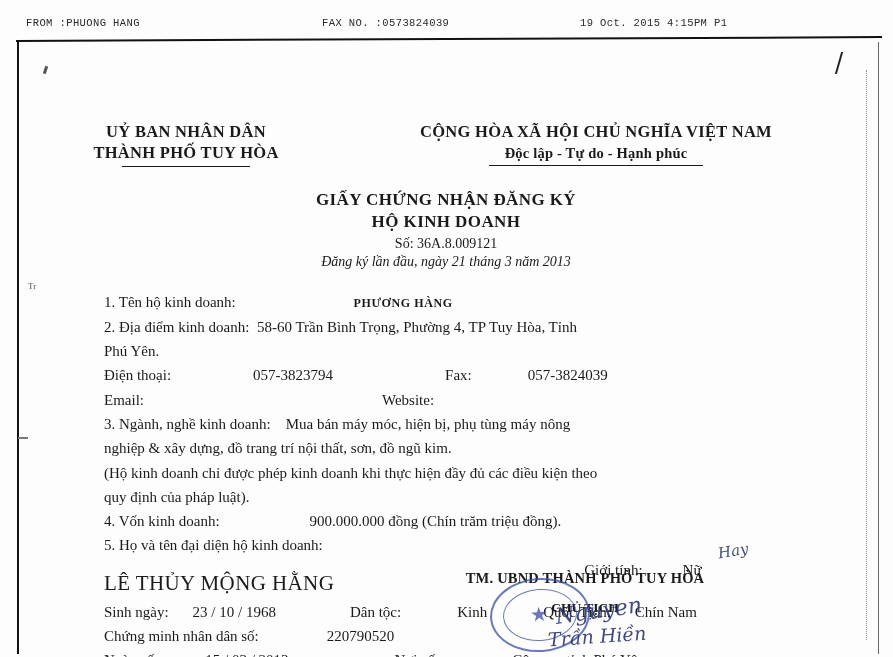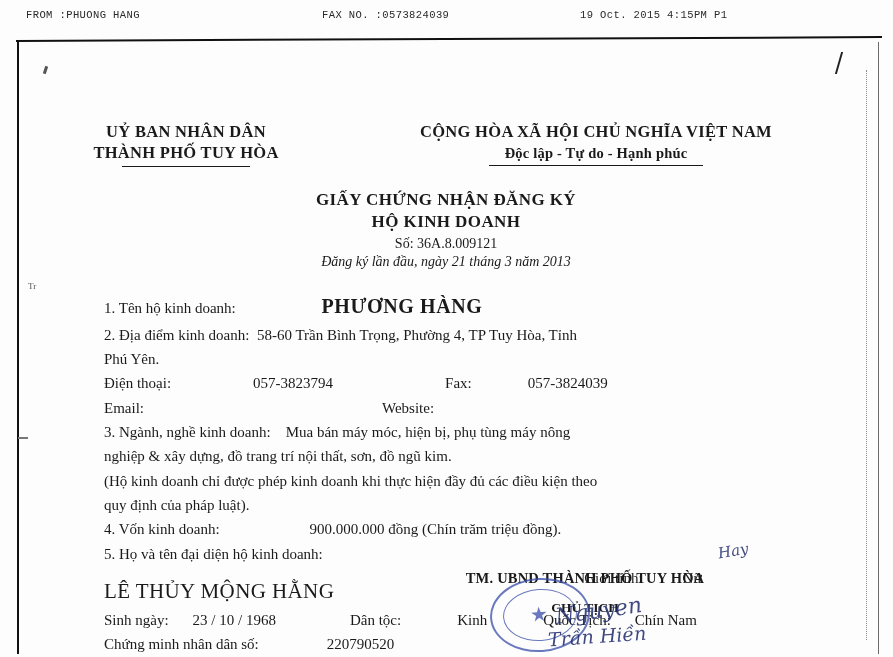--- a/index.html
+++ b/index.html
@@ -15,21 +15,21 @@
     position: relative;
     width: 893px;
     height: 657px;
     background: #fdfdfd;
     overflow: hidden;
   }
 
   
   .fax-header {
     position: absolute;
-    top: 0; left: 0;
+    top: 8px; left: 0;
     width: 893px;
     height: 30px;
     font-family: "Liberation Mono", monospace;
     font-size: 10.5px;
     letter-spacing: 0.4px;
     color: #2a2a2a;
   }
   .fax-header .fh {
     position: absolute;
     top: 9px;
@@ -154,23 +154,23 @@
     line-height: 1.62;
     padding-left: 68px;
     padding-right: 10px;
   }
   .line { position: relative; white-space: nowrap; }
   .lbl { }
   .val { }
   .center-name {
     display: inline-block;
     font-weight: bold;
-    font-size: 20px;
+    font-size: 12px;
     letter-spacing: 0.6px;
-    margin-left: 82px;
+    margin-left: 114px;
   }
 
   .row { display: flex; }
   .row > div { white-space: nowrap; }
   .sp-a { width: 56px; }
   .sp-b { width: 40px; }
   .sp-c { width: 82px; }
   .sp-d { width: 24px; }
 
   .name-big {

